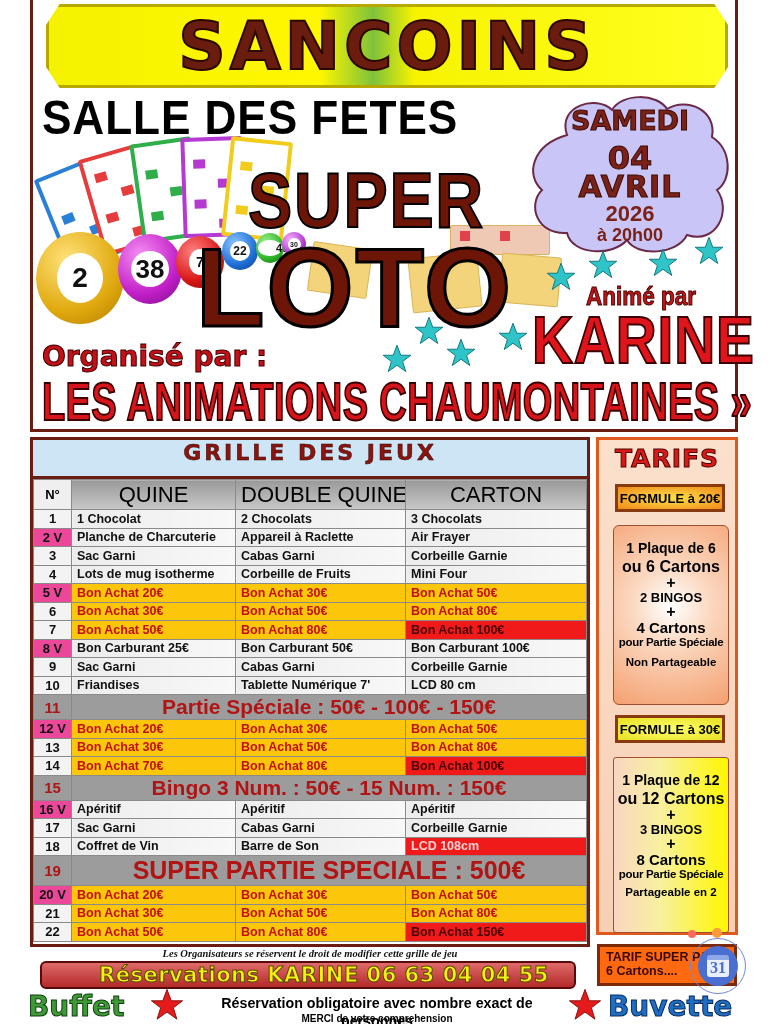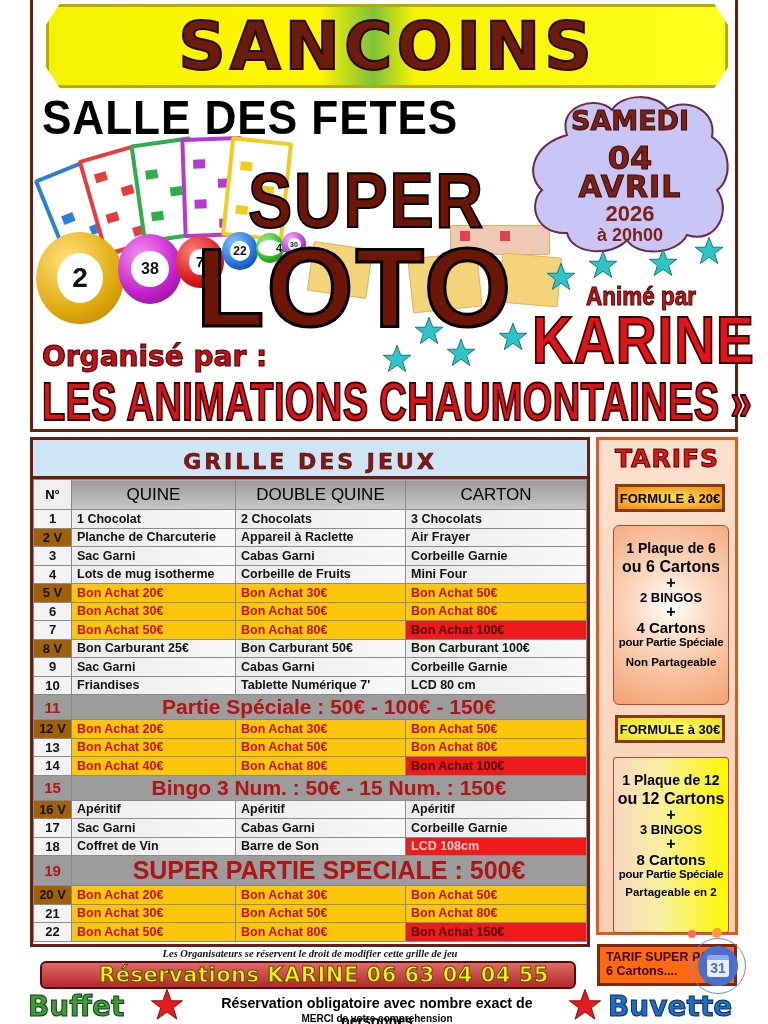--- a/index.html
+++ b/index.html
@@ -93,40 +93,40 @@
   }
   .org-name {
     position: absolute; left: 42px; top: 370px; font-weight: 900; font-size: 54px; color: #d7141a;
     -webkit-text-stroke: 2px #3a0000; transform: scaleX(0.705); transform-origin: left; white-space: nowrap;
     letter-spacing: 0.5px;
   }
 
   
   .grid-title-box {
     position: absolute; left: 30px; top: 437px; width: 560px; height: 48px;
-    background: #cde5f5; border: 3px solid #6b1d12; display: flex; align-items: center; justify-content: center;
+    background: #cde5f5; border: 3px solid #6b1d12; display: flex; align-items: flex-start; justify-content: center;
   }
   .grid-title {
     font-family: "DejaVu Sans", sans-serif; font-weight: 900; font-size: 22px; color: #8a1510; letter-spacing: 3px;
     -webkit-text-stroke: 0.5px #3a0800;
   }
   .grid-table-wrap {
     position: absolute; left: 30px; top: 476px; width: 560px; height: 471px;
     border: 3px solid #6b1d12; background: #fff;
   }
   table.grid { width: 100%; border-collapse: collapse; table-layout: fixed; }
   table.grid td, table.grid th {
     border: 1px solid #8a8a8a; font-family: "Liberation Sans", sans-serif; font-weight: bold;
     font-size: 12.5px; height: 18.5px; padding: 0 5px; white-space: nowrap; overflow: hidden;
     color: #111; transform: none;
   }
-  table.grid th { height: 30px; font-size: 17px; font-weight: normal; background: linear-gradient(#9a9a9a, #c8c8c8); color: #000; }
+  table.grid th { height: 30px; font-size: 22px; font-weight: normal; background: linear-gradient(#9a9a9a, #c8c8c8); color: #000; }
   table.grid th.num-col { background: #efefef; font-size: 13px; font-weight: bold; }
   table.grid td.n { text-align: center; background: #f3f3f3; font-size: 13px; }
-  table.grid td.n.v { background: #a16207; }
+  table.grid td.n.v { background: #ec4899; }
   table.grid td.cell { background: linear-gradient(90deg, #ececec, #f8f8f8); }
   table.grid tr.gold td.cell { background: #fcc60b; color: #c2110f; }
   table.grid td.cell.red { background: #f01a1a !important; color: #4a0000 !important; margin-left: 16px; }
   table.grid td.cell.redtext { background: #f01a1a; color: #ffd0d0; }
   table.grid tr.banner td { background: #9c9c9c; height: 14px; }
   table.grid tr.banner td.n { background: #9c9c9c; color: #b01414; font-size: 15px; }
   table.grid tr.banner td.btxt { color: #b01414; font-size: 21px; text-align: center; font-weight: bold; }
   table.grid tr.banner.big td.btxt { font-size: 25px; }
 
   .disclaimer {
@@ -196,21 +196,21 @@
   }
   .calendar-overlay {
     position: absolute; left: 690px; top: 938px; width: 56px; height: 56px; border-radius: 50%;
     border: 1.5px solid #6f88d8; display: flex; align-items: center; justify-content: center;
   }
   .calendar-inner {
     width: 40px; height: 40px; border-radius: 50%; background: #4a6fd0; display: flex; align-items: center; justify-content: center;
   }
   .calendar-icon {
     width: 22px; height: 22px; background: #e9efff; border-radius: 3px; border-top: 5px solid #8ea8e8;
-    font-size: 14px; color: #4a6fd0; text-align: center; line-height: 16px; font-weight: bold;
+    font-size: 16px; color: #4a6fd0; text-align: center; line-height: 16px; font-weight: bold; font-family: Liberation Serif, serif;
   }
   .dot { position: absolute; border-radius: 50%; }
 </style>
 </head>
 <body>
 
 <div class="poster-frame"></div>
 
 <div class="town-banner">
   <span class="town-title">SANCOINS</span>
@@ -245,21 +245,21 @@
     <div class="sq" style="left:8px;top:20px;background:#f2cc1c"></div>
     <div class="sq" style="left:32px;top:42px;background:#f2cc1c"></div>
     <div class="sq" style="left:8px;top:64px;background:#f2cc1c"></div>
   </div>
 </div>
 
 <div class="ball" style="left:36px;top:232px;width:88px;height:92px;background:radial-gradient(circle at 35% 30%, #ffe27a, #e0a90e 60%, #b07c00);">
   <div class="face" style="width:46px;height:50px;font-size:28px;">2</div>
 </div>
 <div class="ball" style="left:118px;top:234px;width:64px;height:70px;background:radial-gradient(circle at 35% 30%, #f58ef2, #c21fc8 60%, #7d0a88);">
-  <div class="face" style="width:38px;height:36px;font-size:16px;">38</div>
+  <div class="face" style="width:38px;height:36px;font-size:26px;">38</div>
 </div>
 <div class="ball" style="left:176px;top:236px;width:48px;height:52px;background:radial-gradient(circle at 35% 30%, #ff8080, #d81818 60%, #8a0000);">
   <div class="face" style="width:22px;height:26px;font-size:14px;">7</div>
 </div>
 <div class="ball" style="left:222px;top:232px;width:36px;height:38px;background:radial-gradient(circle at 35% 30%, #8ac4ff, #1e6fd6 60%, #0a3a8a);">
   <div class="face" style="width:20px;height:20px;font-size:12px;">22</div>
 </div>
 <div class="ball" style="left:256px;top:233px;width:28px;height:30px;background:radial-gradient(circle at 35% 30%, #9cf08c, #2fb42a 60%, #0d6a0a);">
   <div class="face" style="width:16px;height:16px;font-size:11px;padding-left:24px;">47</div>
 </div>
@@ -415,21 +415,21 @@
           <td class="cell">Bon Achat 50€</td>
         </tr>
         <tr class="gold">
           <td class="n">13</td>
           <td class="cell">Bon Achat  30€</td>
           <td class="cell">Bon Achat  50€</td>
           <td class="cell">Bon Achat  80€</td>
         </tr>
         <tr class="gold">
           <td class="n">14</td>
-          <td class="cell">Bon Achat  40€</td>
+          <td class="cell">Bon Achat  70€</td>
           <td class="cell">Bon Achat  80€</td>
           <td class="cell red">Bon Achat  100€</td>
         </tr>
         <tr class="banner">
           <td class="n">15</td>
           <td colspan="3" class="btxt">Bingo 3 Num. :  50€  -  15 Num. : 150€</td>
         </tr>
         <tr>
           <td class="n v">16 V</td>
           <td class="cell">Apéritif</td>

